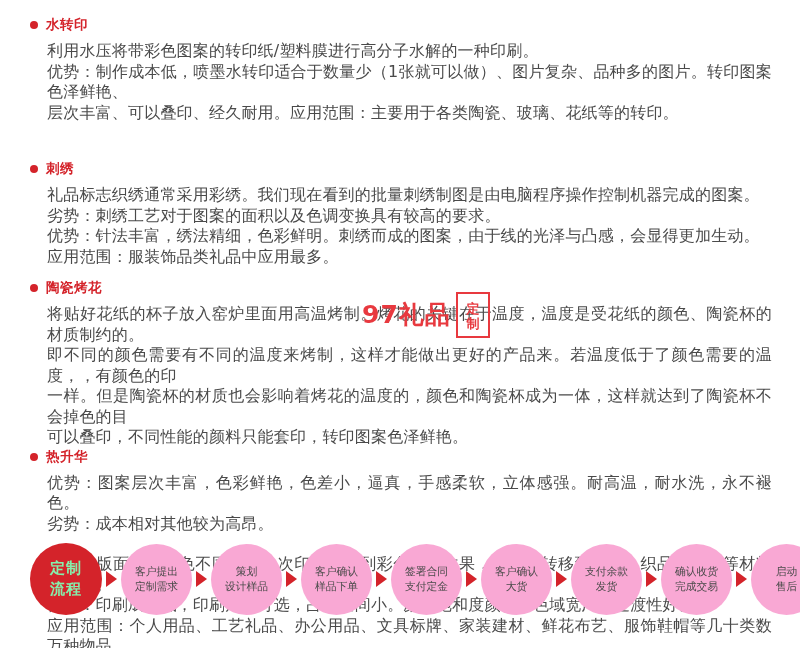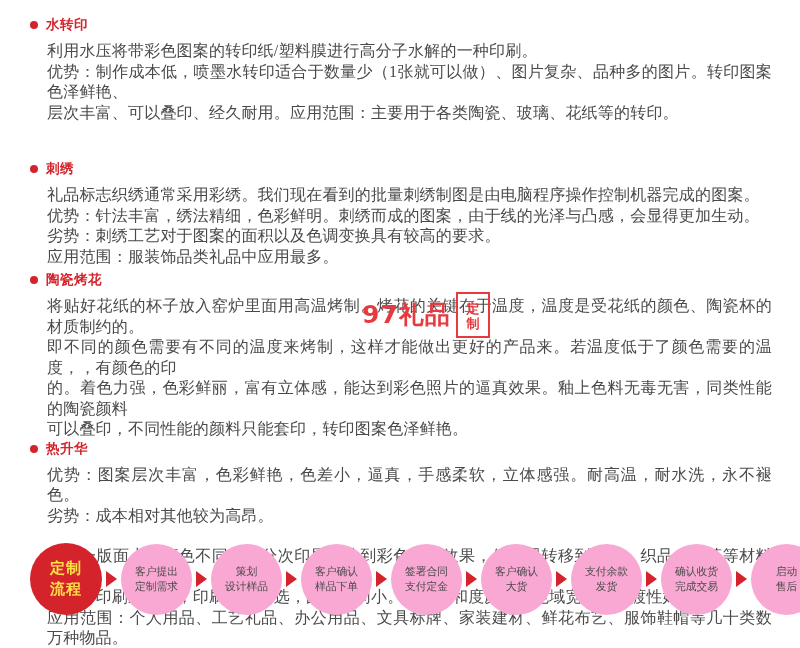--- a/index.html
+++ b/index.html
@@ -35,23 +35,23 @@
     letter-spacing: 0.5px;
   }
   .sec-body { padding-left: 17px; }
   .line {
     color: #4a4a4a;
     font-size: 16px;
     line-height: 20.5px;
     letter-spacing: 0.2px;
     text-align: justify;
   }
-  .s1 { margin-top: 16px; font-family: Liberation Serif, serif; }
+  .s1 { margin-top: 16px; }
   .s2 { margin-top: 37px; }
-  .s3 { margin-top: 4px; }
+  .s3 { margin-top: 12px; }
   .s4 { margin-top: 0; }
   .s5 { margin-top: 20px; }
 
   
   .watermark {
     position: absolute;
     left: 362px; top: 292px;
     width: 128px; height: 56px;
     pointer-events: none;
   }
@@ -82,21 +82,21 @@
     position: absolute;
     left: 30px; top: 543px;
     width: 742px; height: 72px;
     display: flex;
     align-items: center;
   }
   .flow-start {
     width: 72px; height: 72px;
     border-radius: 50%;
     background: #d4232a;
-    color: #fde047;
+    color: #86efac;
     display: flex;
     flex-direction: column;
     align-items: center;
     justify-content: center;
     font-size: 15px;
     font-weight: bold;
     line-height: 21px;
     letter-spacing: 1px;
     flex: 0 0 auto;
   }
@@ -141,35 +141,35 @@
     </div>
   </div>
 
   <div class="section s2">
     <div class="sec-head">
       <span class="bullet"></span>
       <span class="sec-title">刺绣</span>
     </div>
     <div class="sec-body">
       <div class="line">礼品标志织绣通常采用彩绣。我们现在看到的批量刺绣制图是由电脑程序操作控制机器完成的图案。</div>
+      <div class="line">劣势：刺绣工艺对于图案的面积以及色调变换具有较高的要求。</div>
       <div class="line">优势：针法丰富，绣法精细，色彩鲜明。刺绣而成的图案，由于线的光泽与凸感，会显得更加生动。</div>
-      <div class="line">劣势：刺绣工艺对于图案的面积以及色调变换具有较高的要求。</div>
       <div class="line">应用范围：服装饰品类礼品中应用最多。</div>
     </div>
   </div>
 
   <div class="section s3">
     <div class="sec-head">
       <span class="bullet"></span>
       <span class="sec-title">陶瓷烤花</span>
     </div>
     <div class="sec-body">
       <div class="line">将贴好花纸的杯子放入窑炉里面用高温烤制。烤花的关键在于温度，温度是受花纸的颜色、陶瓷杯的材质制约的。</div>
       <div class="line">即不同的颜色需要有不同的温度来烤制，这样才能做出更好的产品来。若温度低于了颜色需要的温度，，有颜色的印</div>
-      <div class="line">的。着色力强，色彩鲜丽，富有立体感，能达到彩色照片的逼真效果。釉上色料无毒无害，同类性能的陶瓷颜料</div>
+      <div class="line">一样。但是陶瓷杯的材质也会影响着烤花的温度的，颜色和陶瓷杯成为一体，这样就达到了陶瓷杯不会掉色的目</div>
       <div class="line">可以叠印，不同性能的颜料只能套印，转印图案色泽鲜艳。</div>
     </div>
   </div>
 
   <div class="section s4">
     <div class="sec-head">
       <span class="bullet"></span>
       <span class="sec-title">热升华</span>
     </div>
     <div class="sec-body">

